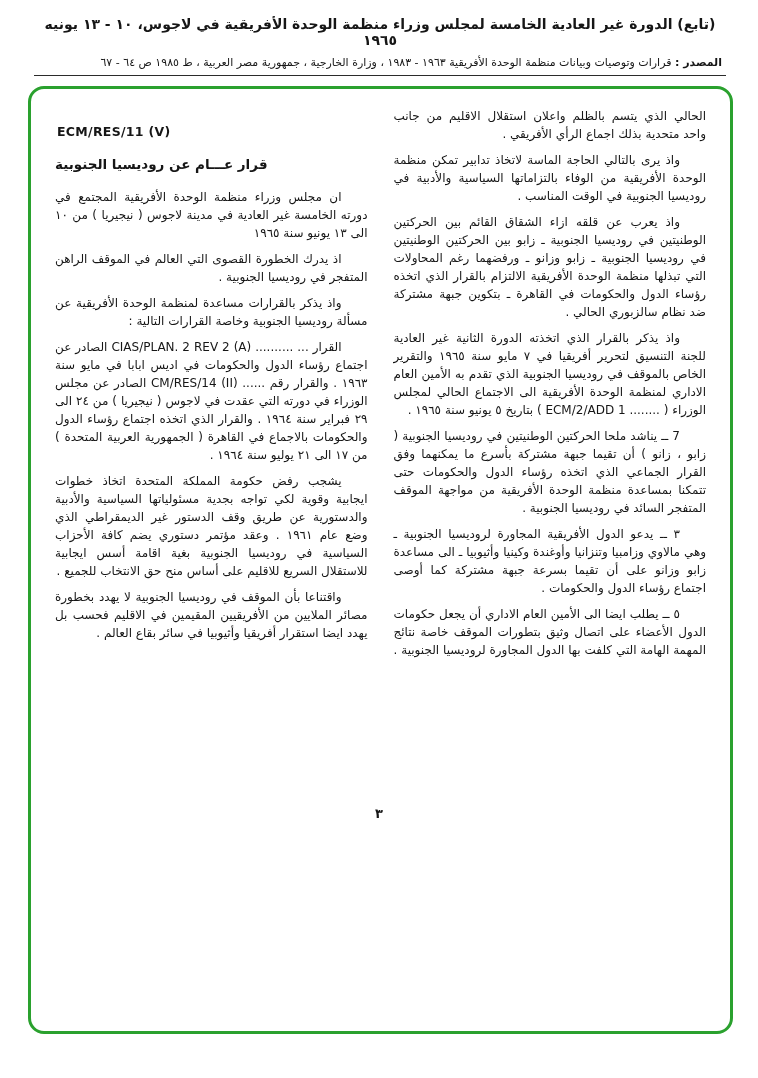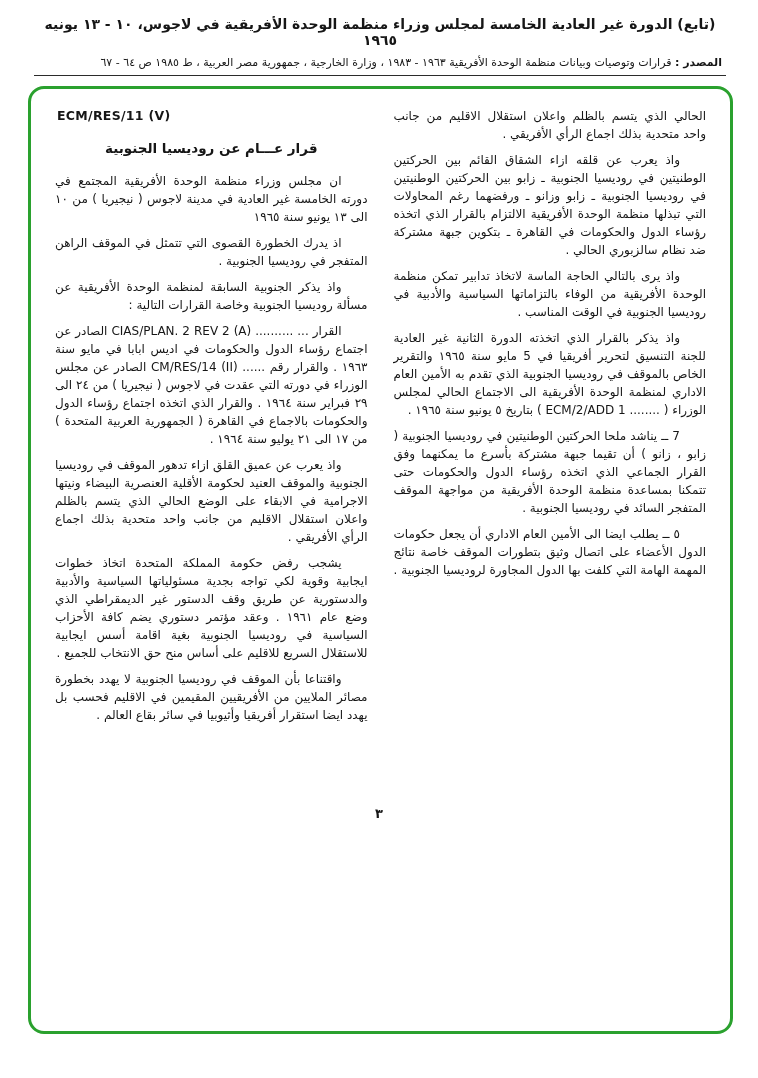--- a/index.html
+++ b/index.html
@@ -30,23 +30,23 @@
   .columns { display:flex; direction:rtl; gap:26px; height:100%; }
   .col {
     flex:1; direction:rtl; text-align:justify;
     font-size:12px; line-height:1.5;
   }
   .para { margin:0 0 8px 0; text-indent:26px; }
   .col-right .para:first-child { text-indent:0; }
 
   .doc-ref {
     direction:ltr; text-align:left; font-weight:bold;
-    font-size:12.5px; margin:0 0 12px 2px; letter-spacing:0.3px;
+    font-size:12.5px; margin:16px 0 12px 2px; letter-spacing:0.3px;
   }
-  .res-title { text-align:center; font-weight:bold; font-size:13.5px; margin:0 0 14px 0; }
+  .res-title { text-align:left; font-weight:bold; font-size:13.5px; margin:0 0 14px 0; }
 
   .page-number {
     position:absolute; bottom:13px; left:0; width:758px;
     text-align:center; font-size:13px; font-weight:bold;
   }
 </style>
 </head>
 <body>
 
 <div class="page">
@@ -58,36 +58,36 @@
       <span>قرارات وتوصيات وبيانات منظمة الوحدة الأفريقية ١٩٦٣ - ١٩٨٣ ، وزارة الخارجية ، جمهورية مصر العربية ، ط ١٩٨٥ ص ٦٤ - ٦٧</span>
     </div>
     <hr class="header-rule">
   </header>
 
   <div class="frame">
     <div class="columns">
 
       <section class="col col-right">
       <p class="para">الحالي الذي يتسم بالظلم واعلان استقلال الاقليم من جانب واحد متحدية بذلك اجماع الرأي الأفريقي .</p>
+          <p class="para">واذ يرى بالتالي الحاجة الماسة لاتخاذ تدابير تمكن منظمة الوحدة الأفريقية من الوفاء بالتزاماتها السياسية والأدبية في روديسيا الجنوبية في الوقت المناسب .</p>
           <p class="para">واذ يعرب عن قلقه ازاء الشقاق القائم بين الحركتين الوطنيتين في روديسيا الجنوبية ـ زابو بين الحركتين الوطنيتين في روديسيا الجنوبية ـ زابو وزانو ـ ورفضهما رغم المحاولات التي تبذلها منظمة الوحدة الأفريقية الالتزام بالقرار الذي اتخذه رؤساء الدول والحكومات في القاهرة ـ بتكوين جبهة مشتركة ضد نظام سالزبوري الحالي .</p>
-          <p class="para">واذ يرى بالتالي الحاجة الماسة لاتخاذ تدابير تمكن منظمة الوحدة الأفريقية من الوفاء بالتزاماتها السياسية والأدبية في روديسيا الجنوبية في الوقت المناسب .</p>
-          <p class="para">واذ يذكر بالقرار الذي اتخذته الدورة الثانية غير العادية للجنة التنسيق لتحرير أفريقيا في 5 مايو سنة ١٩٦٥ والتقرير الخاص بالموقف في روديسيا الجنوبية الذي تقدم به الأمين العام الاداري لمنظمة الوحدة الأفريقية الى الاجتماع الحالي لمجلس الوزراء ( ........ ‎ECM/2/ADD 1‎ ) بتاريخ ٥ يونيو سنة ١٩٦٥ .</p>
+          <p class="para">واذ يذكر بالقرار الذي اتخذته الدورة الثانية غير العادية للجنة التنسيق لتحرير أفريقيا في ٧ مايو سنة ١٩٦٥ والتقرير الخاص بالموقف في روديسيا الجنوبية الذي تقدم به الأمين العام الاداري لمنظمة الوحدة الأفريقية الى الاجتماع الحالي لمجلس الوزراء ( ........ ‎ECM/2/ADD 1‎ ) بتاريخ ٥ يونيو سنة ١٩٦٥ .</p>
           <p class="para">7 ــ يناشد ملحا الحركتين الوطنيتين في روديسيا الجنوبية ( زابو ، زانو ) أن تقيما جبهة مشتركة بأسرع ما يمكنهما وفق القرار الجماعي الذي اتخذه رؤساء الدول والحكومات حتى تتمكنا بمساعدة منظمة الوحدة الأفريقية من مواجهة الموقف المتفجر السائد في روديسيا الجنوبية .</p>
+          <p class="para">٣ ــ يدعو الدول الأفريقية المجاورة لروديسيا الجنوبية ـ وهي مالاوي وزامبيا وتنزانيا وأوغندة وكينيا وأثيوبيا ـ الى مساعدة زابو وزانو على أن تقيما بسرعة جبهة مشتركة كما أوصى اجتماع رؤساء الدول والحكومات .</p>
           <p class="para">٥ ــ يطلب ايضا الى الأمين العام الاداري أن يجعل حكومات الدول الأعضاء على اتصال وثيق بتطورات الموقف خاصة نتائج المهمة الهامة التي كلفت بها الدول المجاورة لروديسيا الجنوبية .</p>
         </section>
 
       <section class="col col-left">
         <div class="doc-ref">ECM/RES/11 (V)</div>
         <h2 class="res-title">قرار عـــام عن روديسيا الجنوبية</h2>
         <div>
             <p class="para">ان مجلس وزراء منظمة الوحدة الأفريقية المجتمع في دورته الخامسة غير العادية في مدينة لاجوس ( نيجيريا ) من ١٠ الى ١٣ يونيو سنة ١٩٦٥</p>
-            <p class="para">اذ يدرك الخطورة القصوى التي تتمثل في الموقف الراهن المتفجر في روديسيا الجنوبية .</p>
-            <p class="para">واذ يذكر الجنوبية السابقة لمنظمة الوحدة الأفريقية عن مسألة روديسيا الجنوبية وخاصة القرارات التالية :</p>
+            <p class="para">اذ يدرك الخطورة القصوى التي العالم في الموقف الراهن المتفجر في روديسيا الجنوبية .</p>
+            <p class="para">واذ يذكر بالقرارات مساعدة لمنظمة الوحدة الأفريقية عن مسألة روديسيا الجنوبية وخاصة القرارات التالية :</p>
             <p class="para">القرار ... .......... ‎CIAS/PLAN. 2 REV 2 (A)‎ الصادر عن اجتماع رؤساء الدول والحكومات في اديس ابابا في مايو سنة ١٩٦٣ . والقرار رقم ...... ‎CM/RES/14 (II)‎ الصادر عن مجلس الوزراء في دورته التي عقدت في لاجوس ( نيجيريا ) من ٢٤ الى ٢٩ فبراير سنة ١٩٦٤ . والقرار الذي اتخذه اجتماع رؤساء الدول والحكومات بالاجماع في القاهرة ( الجمهورية العربية المتحدة ) من ١٧ الى ٢١ يوليو سنة ١٩٦٤ .</p>
-            <p class="para">واذ يعرب عن عميق القلق ازاء تدهور الموقف في روديسيا الجنوبية والموقف العنيد لحكومة الأقلية العنصرية البيضاء ونيتها الاجرامية في الابقاء على الوضع الحالي الذي يتسم بالظلم واعلان استقلال الاقليم من جانب واحد متحدية بذلك اجماع الرأي الأفريقي .</p>
             <p class="para">يشجب رفض حكومة المملكة المتحدة اتخاذ خطوات ايجابية وقوية لكي تواجه بجدية مسئولياتها السياسية والأدبية والدستورية عن طريق وقف الدستور غير الديمقراطي الذي وضع عام ١٩٦١ . وعقد مؤتمر دستوري يضم كافة الأحزاب السياسية في روديسيا الجنوبية بغية اقامة أسس ايجابية للاستقلال السريع للاقليم على أساس منح حق الانتخاب للجميع .</p>
             <p class="para">واقتناعا بأن الموقف في روديسيا الجنوبية لا يهدد بخطورة مصائر الملايين من الأفريقيين المقيمين في الاقليم فحسب بل يهدد ايضا استقرار أفريقيا وأثيوبيا في سائر بقاع العالم .</p>
           </div>
       </section>
 
     </div>
   </div>
 
   <div class="page-number">٣</div>
 

